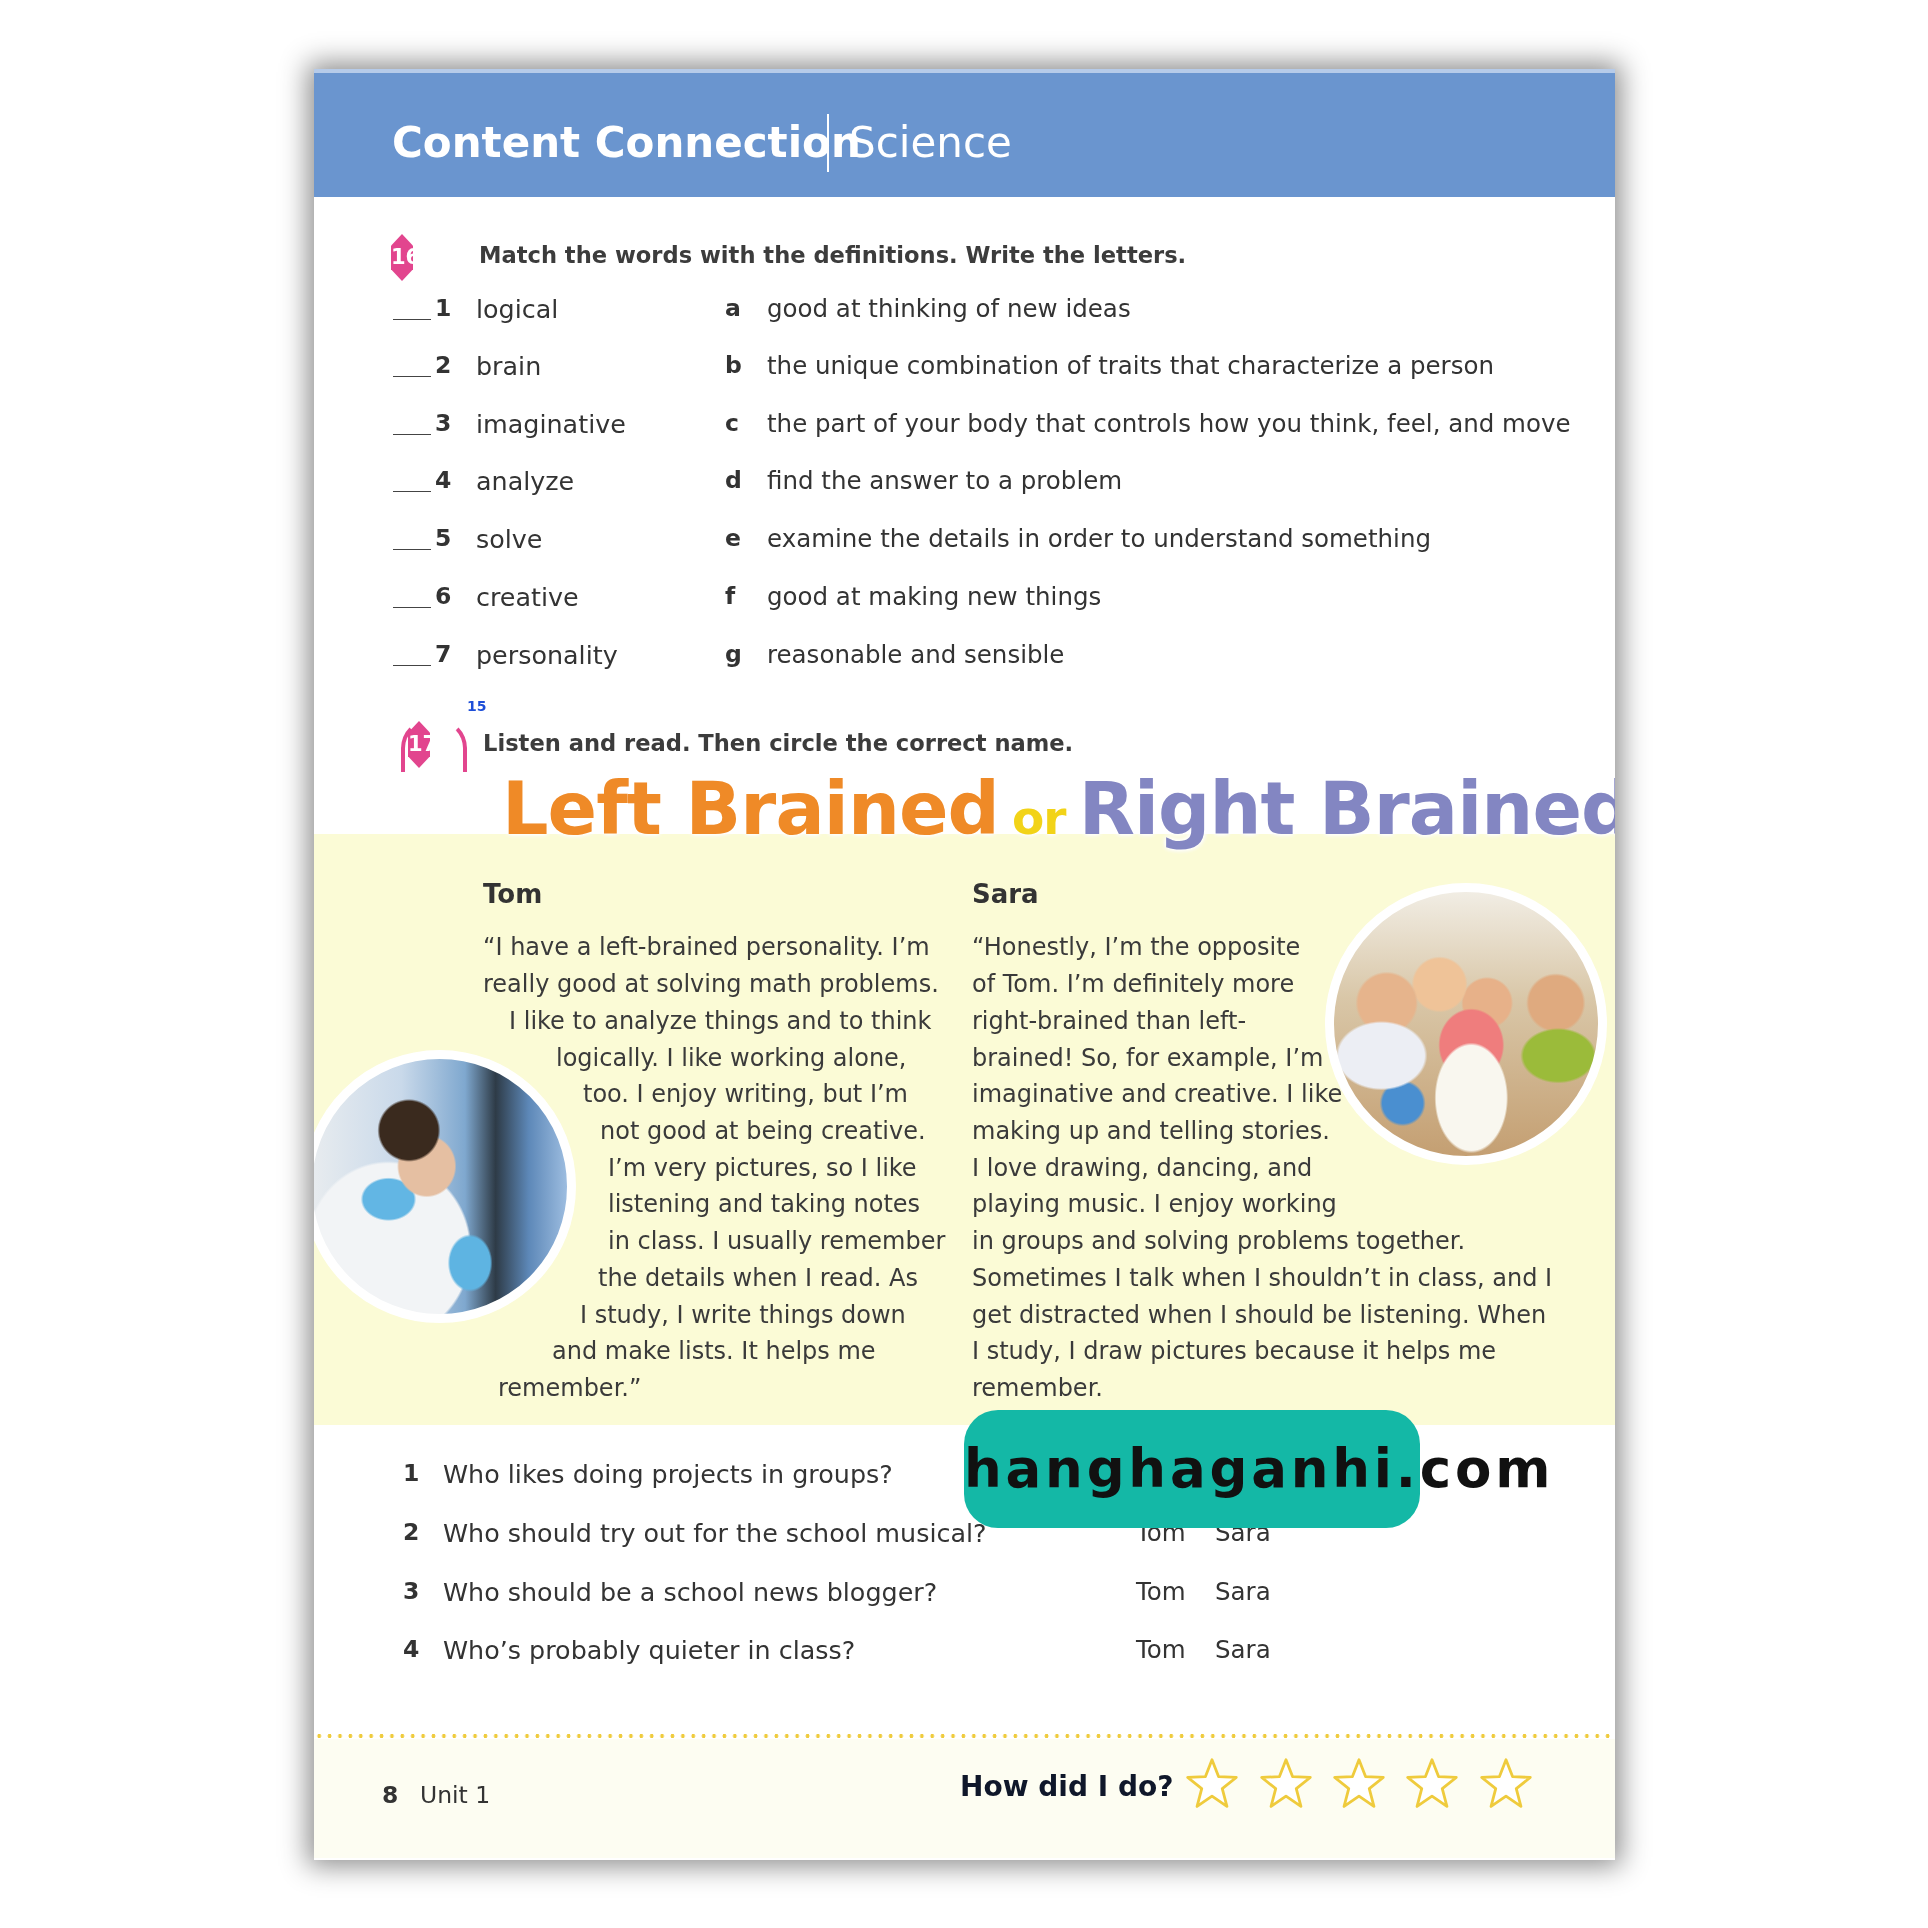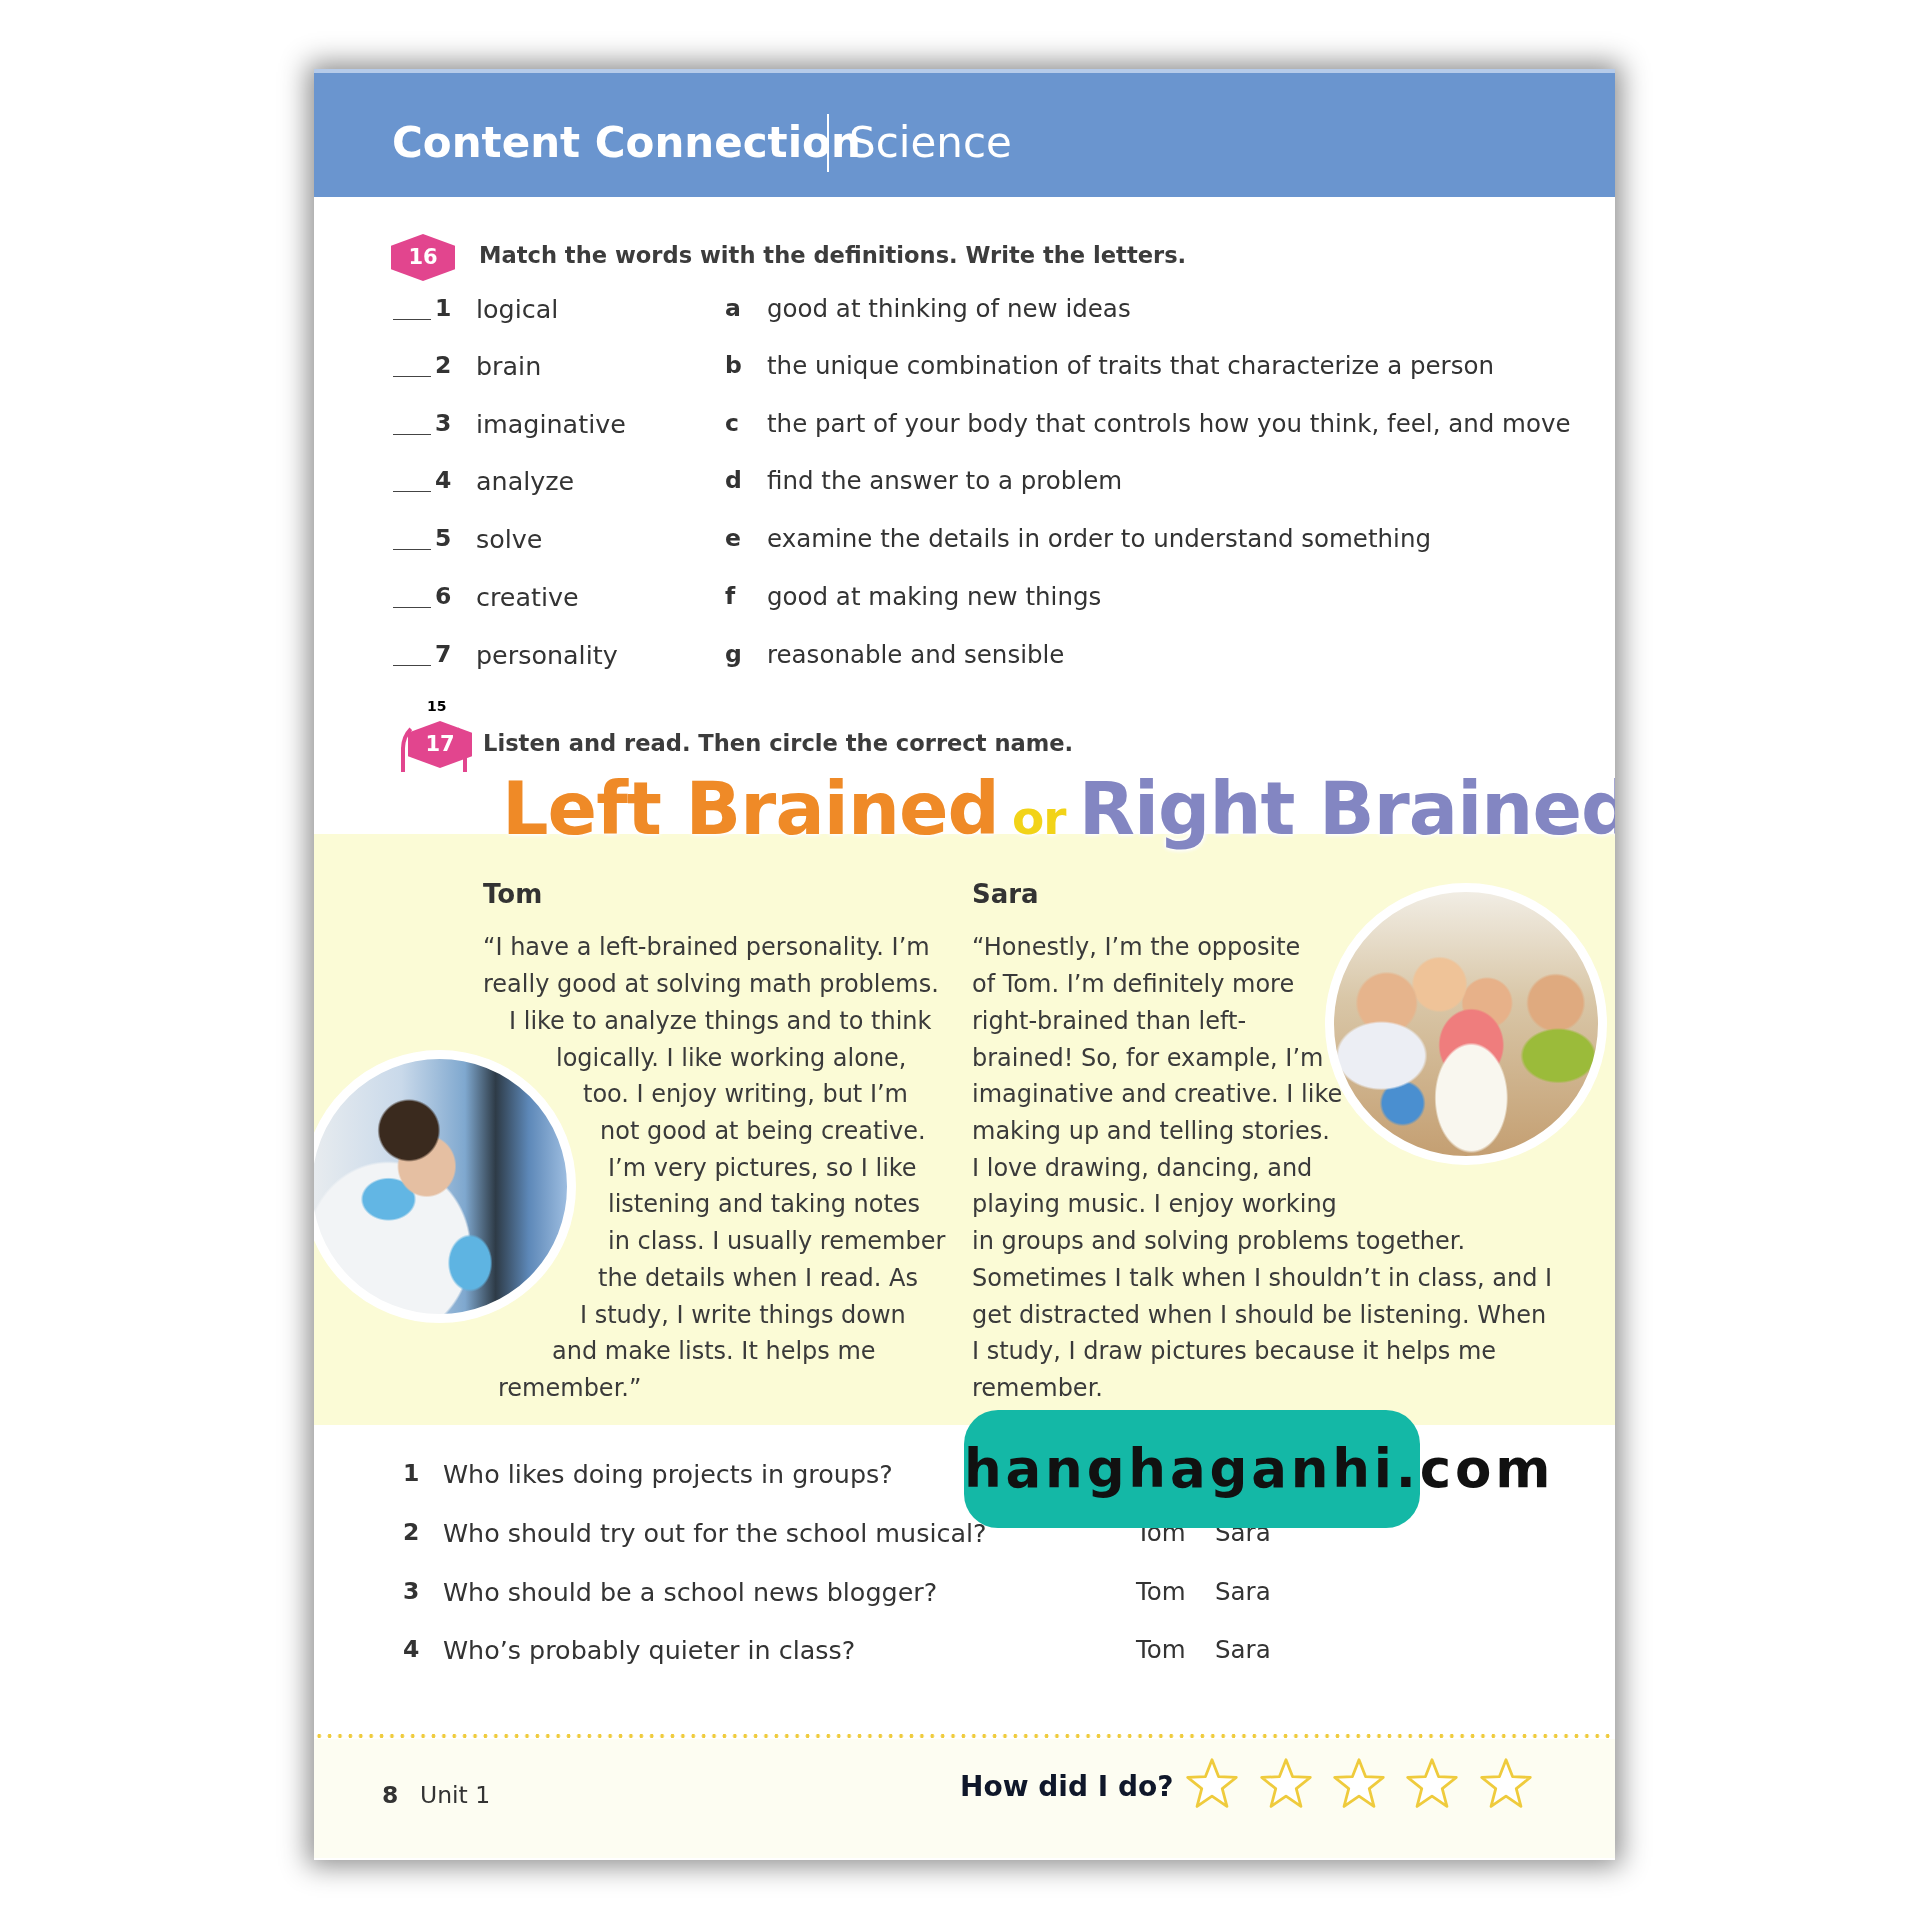--- a/index.html
+++ b/index.html
@@ -21,21 +21,21 @@
     position:absolute; left:78px; top:49px; font-size:42px; font-weight:bold;
     color:#ffffff; font-family:"DejaVu Sans", sans-serif; letter-spacing:0px;
   }
   .header-sep { position:absolute; left:513px; top:45px; width:1.9px; height:58px; background:#ffffff; }
   .header-subject {
     position:absolute; left:535px; top:49px; font-size:42px; color:#ffffff;
     font-family:"DejaVu Sans", sans-serif;
   }
   
   .hex {
-    position:absolute; width:64px; height:47px; background:#e2458e;
+    position:absolute; width:22px; height:47px; background:#e2458e;
     clip-path: polygon(50% 0, 100% 25%, 100% 75%, 50% 100%, 0 75%, 0 25%);
     color:#fff; font-weight:bold; font-size:21px; text-align:center; line-height:47px;
     font-family:"DejaVu Sans", sans-serif;
   }
   .instruction {
     position:absolute; font-size:22.6px; font-weight:bold; color:#3c3c3c;
     font-family:"DejaVu Sans", sans-serif; white-space:nowrap;
   }
   
   .match-row { position:absolute; left:0; height:38px; width:100%; }
@@ -43,21 +43,21 @@
   .num { position:absolute; left:121px; top:0; font-size:23.5px; font-weight:bold; color:#333; }
   .word { position:absolute; left:162px; top:0; font-size:25.4px; color:#333; white-space:nowrap; }
   .letter { position:absolute; left:411px; top:0; font-size:23.5px; font-weight:bold; color:#333; }
   .defn { position:absolute; left:453px; top:0; font-size:24.5px; color:#333; white-space:nowrap; }
   
   .hp-arc {
     position:absolute; width:58px; height:49px; border:4.7px solid #e2458e; border-bottom:none;
     border-radius:29px 29px 0 0; border-left-color:#e2458e; border-right-color:#e2458e;
     border-top-color:transparent;
   }
-  .track-num { position:absolute; font-size:14px; font-weight:bold; color:#000000; }
+  .track-num { position:absolute; font-size:14px; font-weight:bold; color:#1d4ed8;margin-left:40px; }
   
   .reading-band {
     position:absolute; left:0; top:765px; width:100%; height:591px;
     background:#fbfbd6;
   }
   .big-title {
     position:absolute; left:188px; top:697px; white-space:nowrap;
     font-family:"DejaVu Sans", sans-serif; font-weight:bold; letter-spacing:-0.9px;
     -webkit-text-stroke:0; text-shadow: 0 0 5.6px #fff, 0 0 5.6px #fff, 0 0 5.6px #fff;
   }

